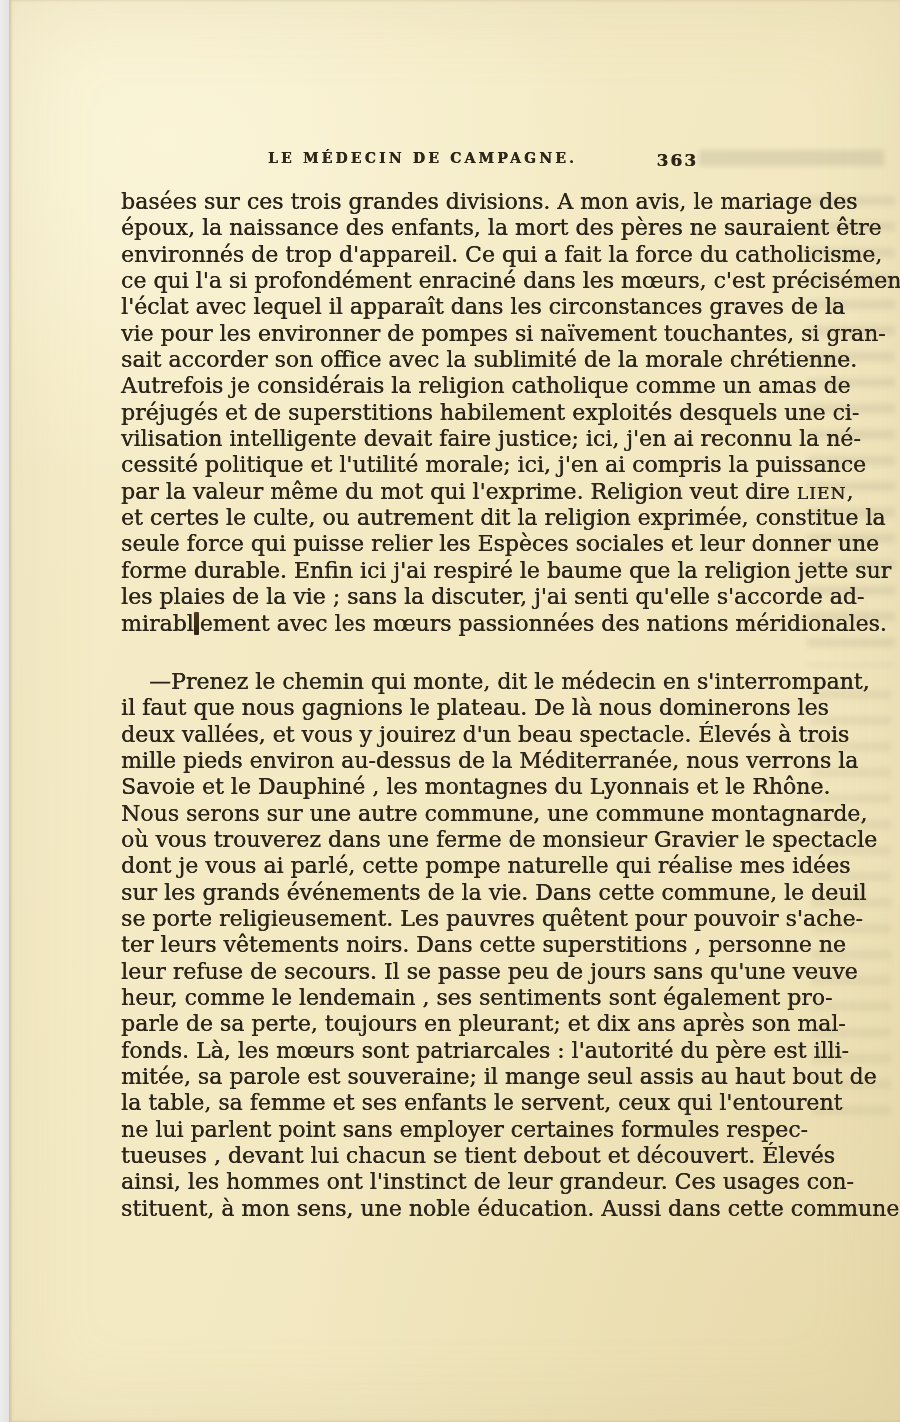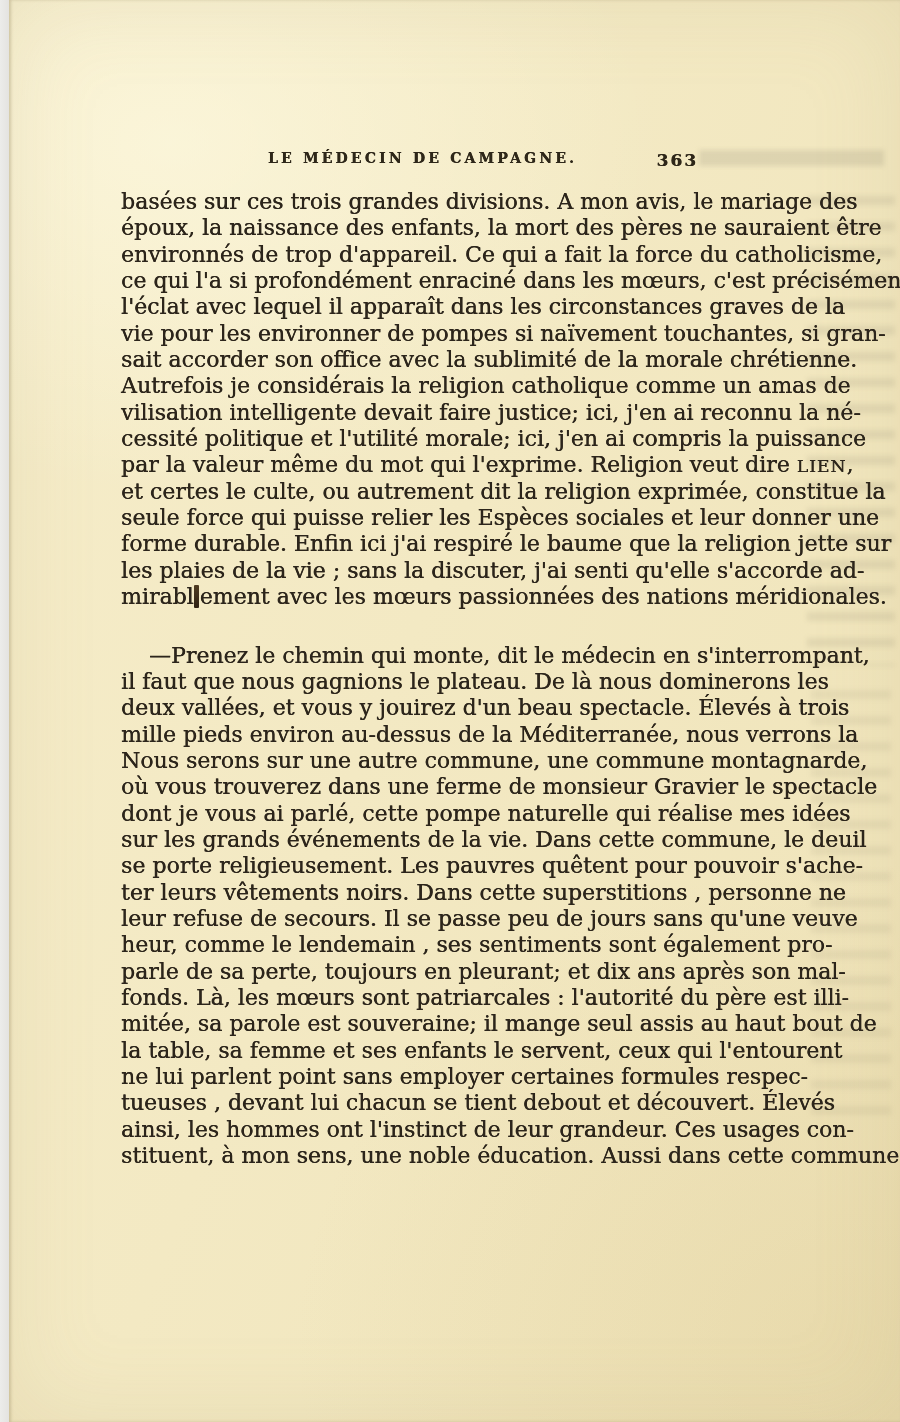--- a/index.html
+++ b/index.html
@@ -115,32 +115,34 @@
 
   <div class="text-block" id="text-block">
       <div class="line"><span>basées sur ces trois grandes divisions. A mon avis, le mariage des</span></div>
       <div class="line"><span>époux, la naissance des enfants, la mort des pères ne sauraient être</span></div>
       <div class="line"><span>environnés de trop d'appareil. Ce qui a fait la force du catholicisme,</span></div>
       <div class="line"><span>ce qui l'a si profondément enraciné dans les mœurs, c'est précisément</span></div>
       <div class="line"><span>l'éclat avec lequel il apparaît dans les circonstances graves de la</span></div>
       <div class="line"><span>vie pour les environner de pompes si naïvement touchantes, si gran-</span></div>
       <div class="line"><span>sait accorder son office avec la sublimité de la morale chrétienne.</span></div>
       <div class="line"><span>Autrefois je considérais la religion catholique comme un amas de</span></div>
+      <div class="line"><span>préjugés et de superstitions habilement exploités desquels une ci-</span></div>
       <div class="line"><span>vilisation intelligente devait faire justice; ici, j'en ai reconnu la né-</span></div>
       <div class="line"><span>cessité politique et l'utilité morale; ici, j'en ai compris la puissance</span></div>
       <div class="line"><span>par la valeur même du mot qui l'exprime. Religion veut dire </span><span class="smallcaps">lien</span><span>,</span></div>
       <div class="line"><span>et certes le culte, ou autrement dit la religion exprimée, constitue la</span></div>
       <div class="line"><span>seule force qui puisse relier les Espèces sociales et leur donner une</span></div>
       <div class="line"><span>forme durable. Enfin ici j'ai respiré le baume que la religion jette sur</span></div>
       <div class="line"><span>les plaies de la vie ; sans la discuter, j'ai senti qu'elle s'accorde ad-</span></div>
       <div class="line"><span>mirabl</span><span class="inkblot"></span><span>ement avec les mœurs passionnées des nations méridionales.</span></div>
       <div class="line indent"><span>—Prenez le chemin qui monte, dit le médecin en s'interrompant,</span></div>
       <div class="line"><span>il faut que nous gagnions le plateau. De là nous dominerons les</span></div>
       <div class="line"><span>deux vallées, et vous y jouirez d'un beau spectacle. Élevés à trois</span></div>
       <div class="line"><span>mille pieds environ au-dessus de la Méditerranée, nous verrons la</span></div>
+      <div class="line"><span>Savoie et le Dauphiné , les montagnes du Lyonnais et le Rhône.</span></div>
       <div class="line"><span>Nous serons sur une autre commune, une commune montagnarde,</span></div>
       <div class="line"><span>où vous trouverez dans une ferme de monsieur Gravier le spectacle</span></div>
       <div class="line"><span>dont je vous ai parlé, cette pompe naturelle qui réalise mes idées</span></div>
       <div class="line"><span>sur les grands événements de la vie. Dans cette commune, le deuil</span></div>
       <div class="line"><span>se porte religieusement. Les pauvres quêtent pour pouvoir s'ache-</span></div>
       <div class="line"><span>ter leurs vêtements noirs. Dans cette superstitions , personne ne</span></div>
       <div class="line"><span>leur refuse de secours. Il se passe peu de jours sans qu'une veuve</span></div>
       <div class="line"><span>heur, comme le lendemain , ses sentiments sont également pro-</span></div>
       <div class="line"><span>parle de sa perte, toujours en pleurant; et dix ans après son mal-</span></div>
       <div class="line"><span>fonds. Là, les mœurs sont patriarcales : l'autorité du père est illi-</span></div>

